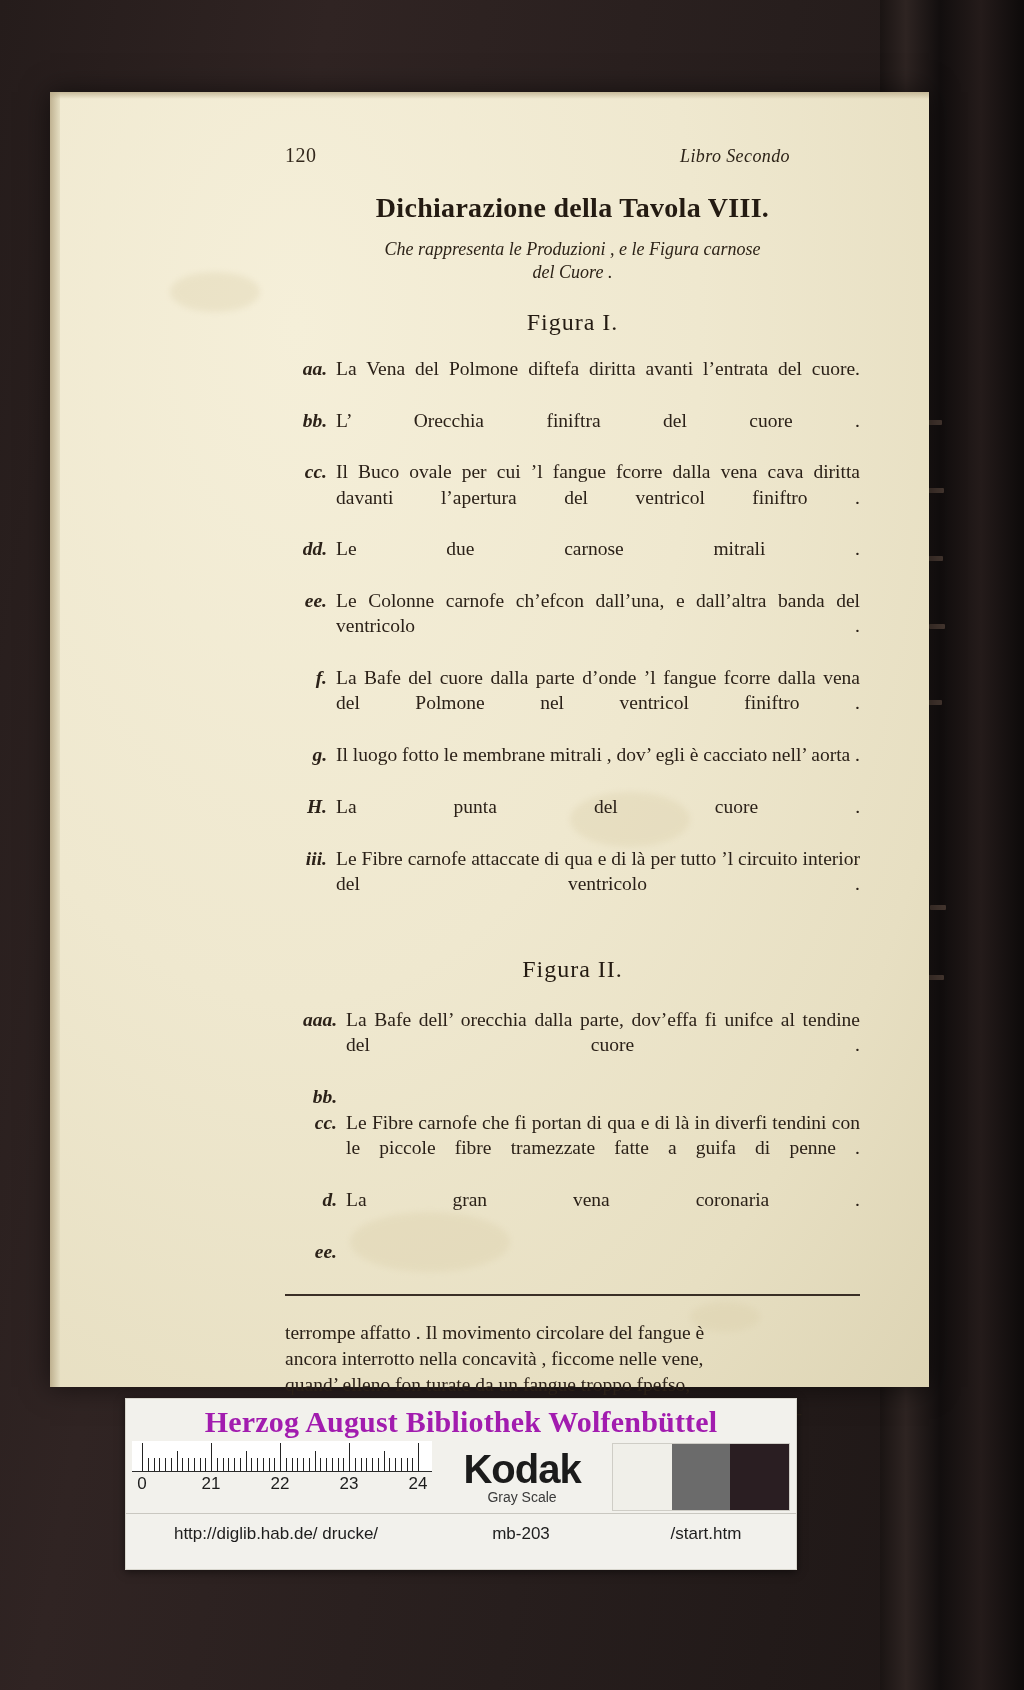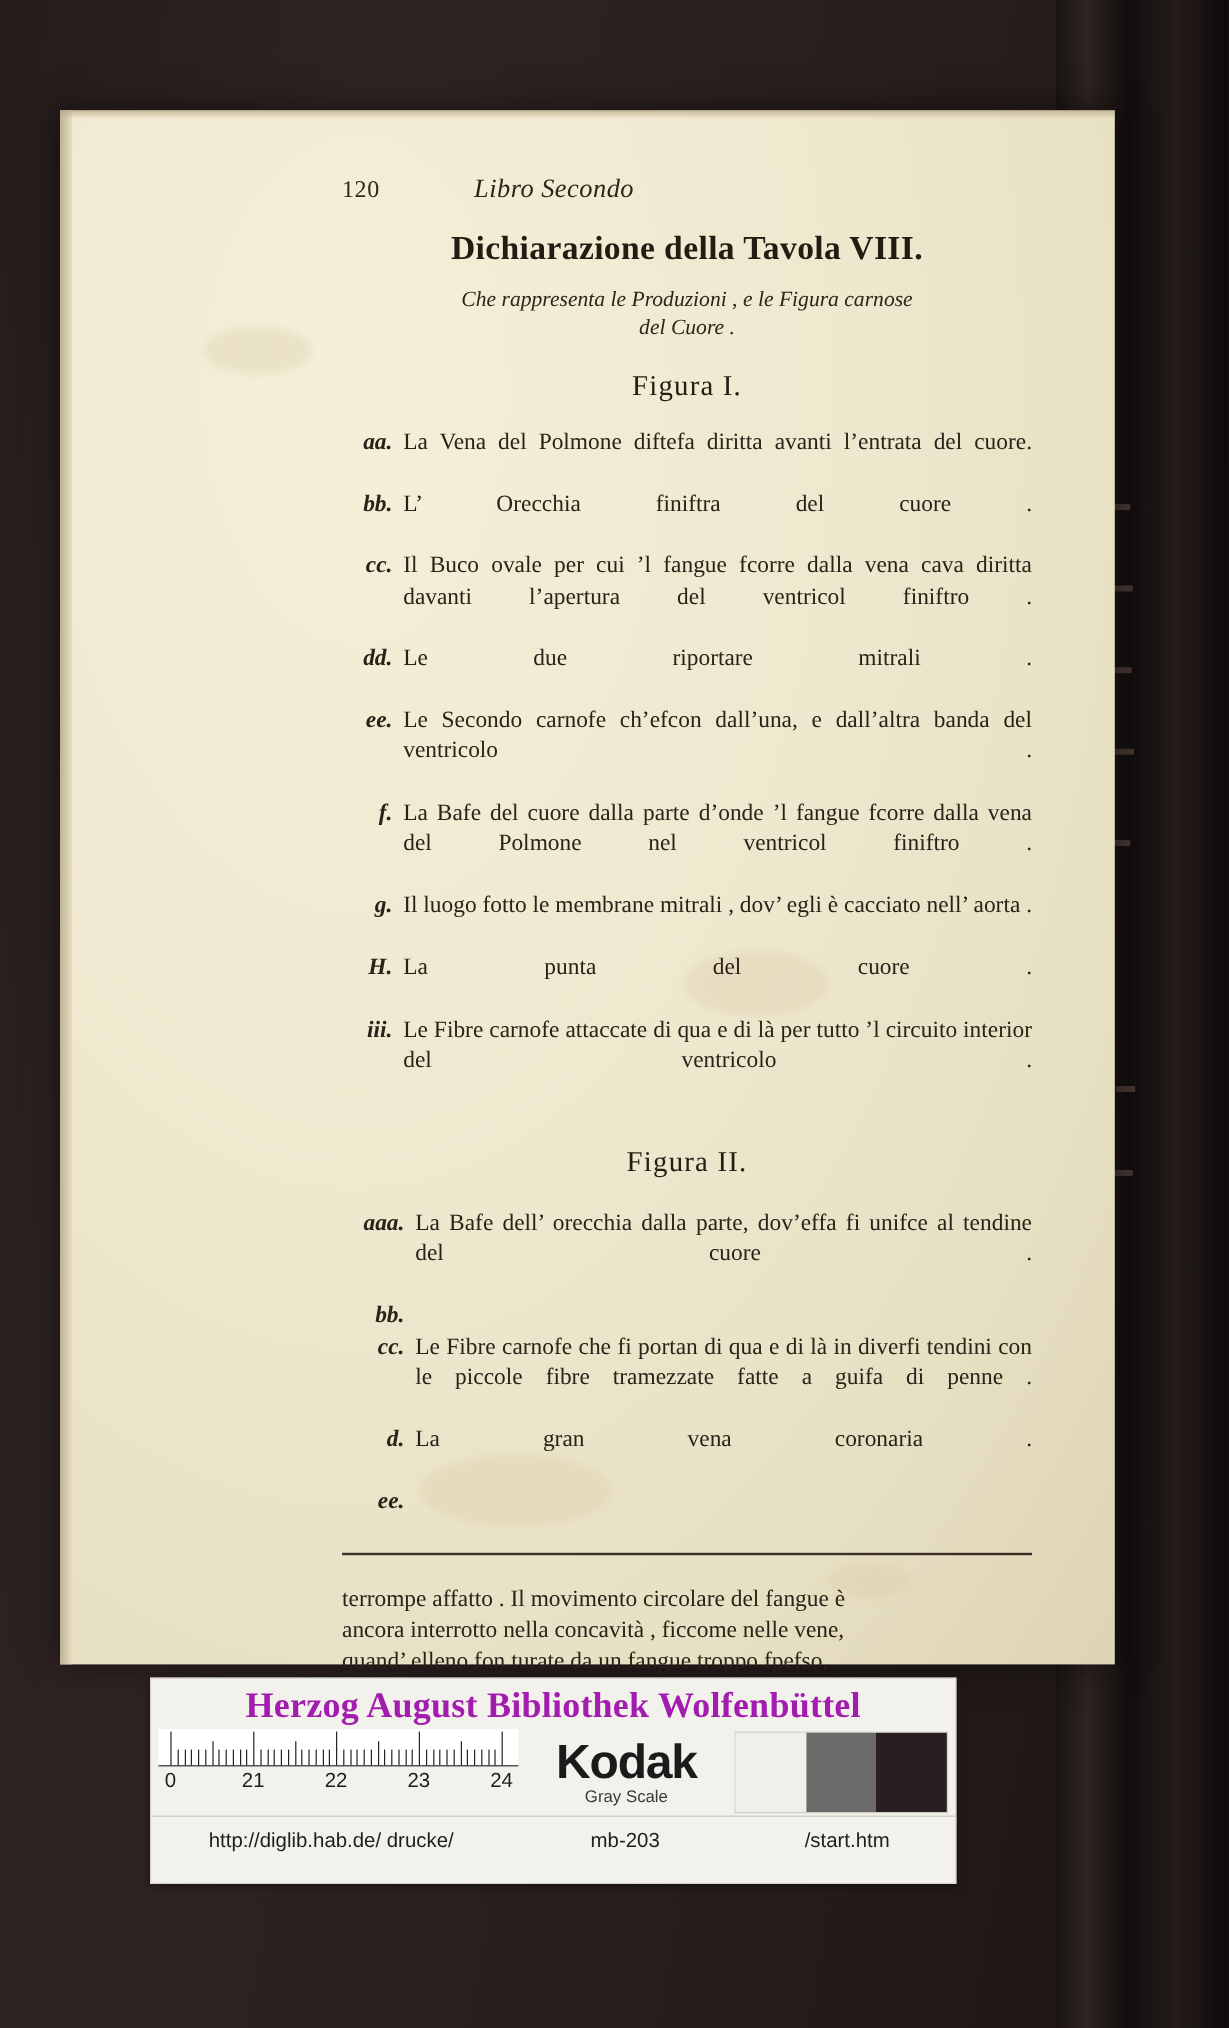--- a/index.html
+++ b/index.html
@@ -54,21 +54,21 @@
   #running-head{
     display:flex;align-items:baseline;
     height:30px;margin-bottom:18px;
   }
   #folio-number{
     font-size:20px;letter-spacing:.5px;color:#33281c;
     font-family:"Liberation Serif", serif;
     width:110px;
   }
   #running-title{
-    flex:1;text-align:left;font-style:italic;font-size:22px;
+    flex:1;text-align:right;font-style:italic;font-size:18px;
     letter-spacing:.4px;padding-right:70px;color:#2d2318;
   }
 
   #chapter-title{
     text-align:center;font-size:28px;letter-spacing:.3px;
     margin:6px 0 14px 0;color:#241b12;
   }
   #chapter-subtitle{
     text-align:center;font-style:italic;font-size:18px;line-height:1.25;
     margin:0 0 26px 0;color:#2d2318;
@@ -219,25 +219,25 @@
         <li class="entry">
           <span class="entry-label">bb.</span>
           <span class="entry-text">L’ Orecchia finiftra del cuore .</span>
         </li>
         <li class="entry">
           <span class="entry-label">cc.</span>
           <span class="entry-text">Il Buco ovale per cui ’l fangue fcorre dalla vena cava diritta davanti l’apertura del ventricol finiftro .</span>
         </li>
         <li class="entry">
           <span class="entry-label">dd.</span>
-          <span class="entry-text">Le due riportare mitrali .</span>
+          <span class="entry-text">Le due carnose mitrali .</span>
         </li>
         <li class="entry">
           <span class="entry-label">ee.</span>
-          <span class="entry-text">Le Secondo carnofe ch’efcon dall’una, e dall’altra banda del ventricolo .</span>
+          <span class="entry-text">Le Colonne carnofe ch’efcon dall’una, e dall’altra banda del ventricolo .</span>
         </li>
         <li class="entry">
           <span class="entry-label">f.</span>
           <span class="entry-text">La Bafe del cuore dalla parte d’onde ’l fangue fcorre dalla vena del Polmone nel ventricol finiftro .</span>
         </li>
         <li class="entry">
           <span class="entry-label">g.</span>
           <span class="entry-text">Il luogo fotto le membrane mitrali , dov’ egli è cacciato nell’ aorta .</span>
         </li>
         <li class="entry">

